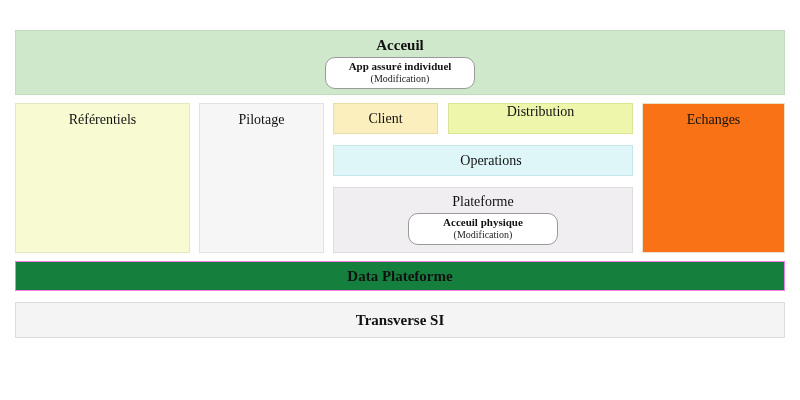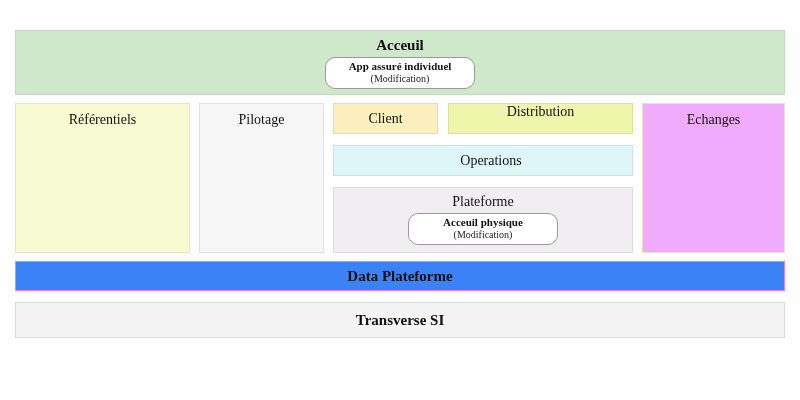--- a/index.html
+++ b/index.html
@@ -117,27 +117,27 @@
   }
   .ressources {
     flex: 1;
     background: #f1eef1;
     border: 1px solid #dfdbdf;
     box-sizing: border-box;
     padding-top: 6px;
   }
   .echanges {
     flex: 1;
-    background: #f0abfc;
+    background: #f97316;
     border-color: #e9e2c8;
   }
   
   .data-plateforme {
     height: 30px;
-    background: #3b82f6;
+    background: #15803d;
     border-color: #ee7ee6;
     margin-bottom: 11px;
     display: flex;
     align-items: center;
     justify-content: center;
   }
   .transverse-si {
     height: 36px;
     background: #f4f4f4;
     border-color: #dddddd;

